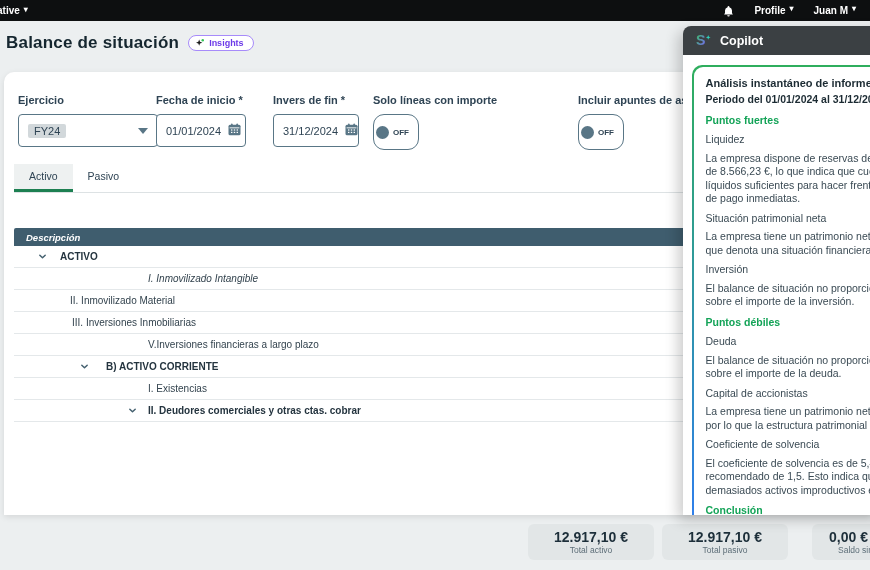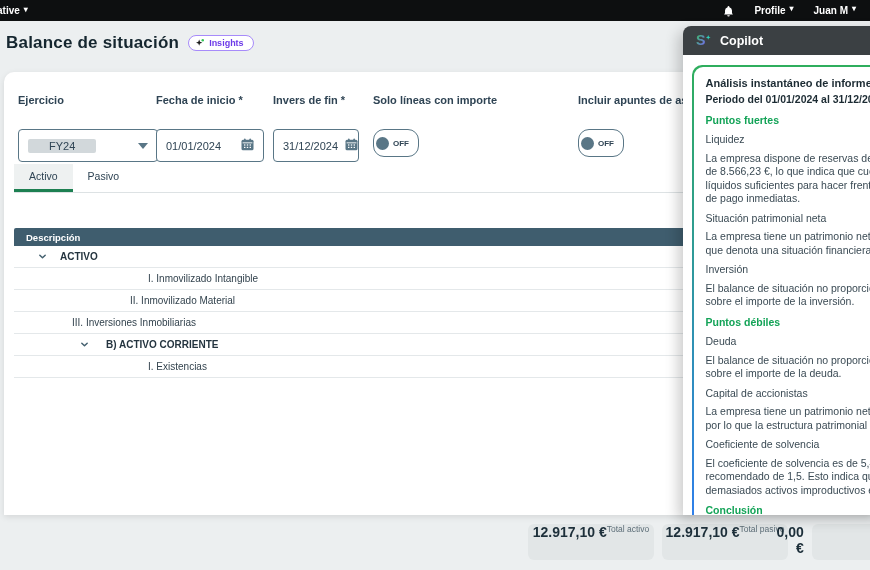--- a/index.html
+++ b/index.html
@@ -35,44 +35,44 @@
 
   
   .main-card {
     position:absolute; top:72px; left:4px; right:0; bottom:55px;
     background:#fff; border-radius:10px 10px 0 0;
     box-shadow:0 2px 6px rgba(0,0,0,.10);
   }
 
   
   .fgroup { position:absolute; top:22px; }
-  .flabel { font-size:11px; font-weight:bold; color:#2f4454; margin-bottom:23px; white-space:nowrap; }
+  .flabel { font-size:11px; font-weight:bold; color:#2f4454; margin-bottom:8px; white-space:nowrap; }
   .fbox {
     height:33px; border:1.5px solid #597686; border-radius:4px;
     display:flex; align-items:center; padding:0 9px;
     font-size:11px; color:#2f4454; background:#fff;
   }
   .g-ejercicio { left:14px; } .g-ejercicio .fbox { width:140px; }
-  .g-inicio    { left:152px; } .g-inicio .fbox { width:108px; }
+  .g-inicio    { left:152px; } .g-inicio .fbox { width:90px; }
   .g-fin       { left:269px; } .g-fin    .fbox { width:86px; }
   .g-solo      { left:369px; }
   .g-incluir   { left:574px; }
-  .sel-value { background:#d2d8db; padding:1px 21px; border-radius:2px; }
+  .sel-value { background:#d2d8db; padding:1px 6px; border-radius:2px; }
   .sel-caret {
     margin-left:auto; width:0; height:0;
     border-left:5px solid transparent; border-right:5px solid transparent;
     border-top:6px solid #597686;
   }
   .date-input {
     border:none; outline:none; width:62px; font-size:11px; color:#2f4454;
     font-family:"Liberation Sans", sans-serif; background:transparent;
   }
   .fbox .cal { margin-left:auto; }
   .toggle {
-    margin-top:3px; width:46px; height:28px;
+    margin-top:3px; width:46px; height:36px;
     border:1.5px solid #597686; border-radius:11px;
     display:flex; align-items:center; background:#fff; cursor:pointer;
   }
   .knob { width:13px; height:13px; border-radius:50%; background:#597686; margin-left:2px; }
   .toggle .state { font-size:8px; font-weight:bold; color:#2f4454; margin-left:4px; }
 
   
   .tabs {
     position:absolute; top:92px; left:10px; right:12px;
     display:flex; border-bottom:1px solid #dde2e4;
@@ -80,34 +80,35 @@
   .tab { padding:6px 15px 7px; font-size:10.5px; color:#2f4454; cursor:pointer; }
   .tab.active { background:#eef1f1; border-bottom:3px solid #1d8052; }
 
   
   .btable { position:absolute; top:156px; left:10px; right:12px; }
   .thead {
     height:18px; background:#3f5d6e; color:#fff;
     font-size:9.5px; font-weight:bold;
     display:flex; align-items:center; padding-left:12px;
     border-radius:2px 2px 0 0;
+    font-style:italic;
   }
   .trow {
     height:22px; display:flex; align-items:center;
     border-bottom:1px solid #e4e8ea; font-size:10px; color:#33434e;
     background:#fff;
   }
   .trow.bold { font-weight:bold; color:#24343f; }
   .chev { display:inline-flex; width:9px; }
 
   
   .total-card {
     position:absolute; top:524px; height:36px; width:126px;
     background:#e2e6e7; border-radius:6px;
-    display:flex; flex-direction:row; justify-content:center;
+    display:flex; flex-direction:column; justify-content:center;
   }
   .tc-val { font-size:14px; font-weight:bold; color:#1d2f3a; text-align:center; line-height:16px; }
   .tc-lab { font-size:8.5px; color:#5d6e78; text-align:center; line-height:11px; }
   .tc-1 { left:528px; } .tc-2 { left:662px; } .tc-3 { left:812px; }
   .tc-3 .tc-val { text-align:right; padding-right:70px; }
   .tc-3 .tc-lab { text-align:left; padding-left:26px; white-space:nowrap; }
 
   
   .copilot {
     position:absolute; top:26px; left:683px; width:300px; height:489px;
@@ -248,38 +249,49 @@
     <div id="table-rows">
         <div class="trow bold">
           <span class="chev" style="margin-left: 24px;">
             <svg width="9" height="9" viewBox="0 0 10 10">
               <path d="M2 3.5 L5 6.5 L8 3.5" stroke="#44606f" stroke-width="1.6" fill="none" stroke-linecap="round" stroke-linejoin="round"></path>
             </svg>
           </span>
           <span style="margin-left: 13px;">ACTIVO</span>
         </div>
         <div class="trow">
-          <span style="margin-left: 134px;">I. Inmovilizado Intangible</span>
-        </div>
-        <div class="trow">
-          <span style="margin-left: 116px;">II. Inmovilizado  Material</span>
+          <span style="margin-left: 134px; font-style: italic;">I. Inmovilizado Intangible</span>
+        </div>
+        <div class="trow">
+          <span style="margin-left: 56px;">II. Inmovilizado  Material</span>
         </div>
         <div class="trow">
           <span style="margin-left: 58px;">III. Inversiones Inmobiliarias</span>
+        </div>
+        <div class="trow">
+          <span style="margin-left: 134px;">V.Inversiones financieras a largo plazo</span>
         </div>
         <div class="trow bold">
           <span class="chev" style="margin-left: 66px;">
             <svg width="9" height="9" viewBox="0 0 10 10">
               <path d="M2 3.5 L5 6.5 L8 3.5" stroke="#44606f" stroke-width="1.6" fill="none" stroke-linecap="round" stroke-linejoin="round"></path>
             </svg>
           </span>
           <span style="margin-left: 17px;">B) ACTIVO CORRIENTE</span>
         </div>
         <div class="trow">
           <span style="margin-left: 134px;">I. Existencias</span>
+        </div>
+        <div class="trow bold">
+          <span class="chev" style="margin-left: 114px;">
+            <svg width="9" height="9" viewBox="0 0 10 10">
+              <path d="M2 3.5 L5 6.5 L8 3.5" stroke="#44606f" stroke-width="1.6" fill="none" stroke-linecap="round" stroke-linejoin="round"></path>
+            </svg>
+          </span>
+          <span style="margin-left: 11px;">II. Deudores comerciales y otras ctas. cobrar</span>
         </div>
       </div>
   </div>
 </div>
 
 <div id="totals">
     <div class="total-card tc-1">
       <div class="tc-val">12.917,10 €</div>
       <div class="tc-lab">Total activo</div>
     </div>

